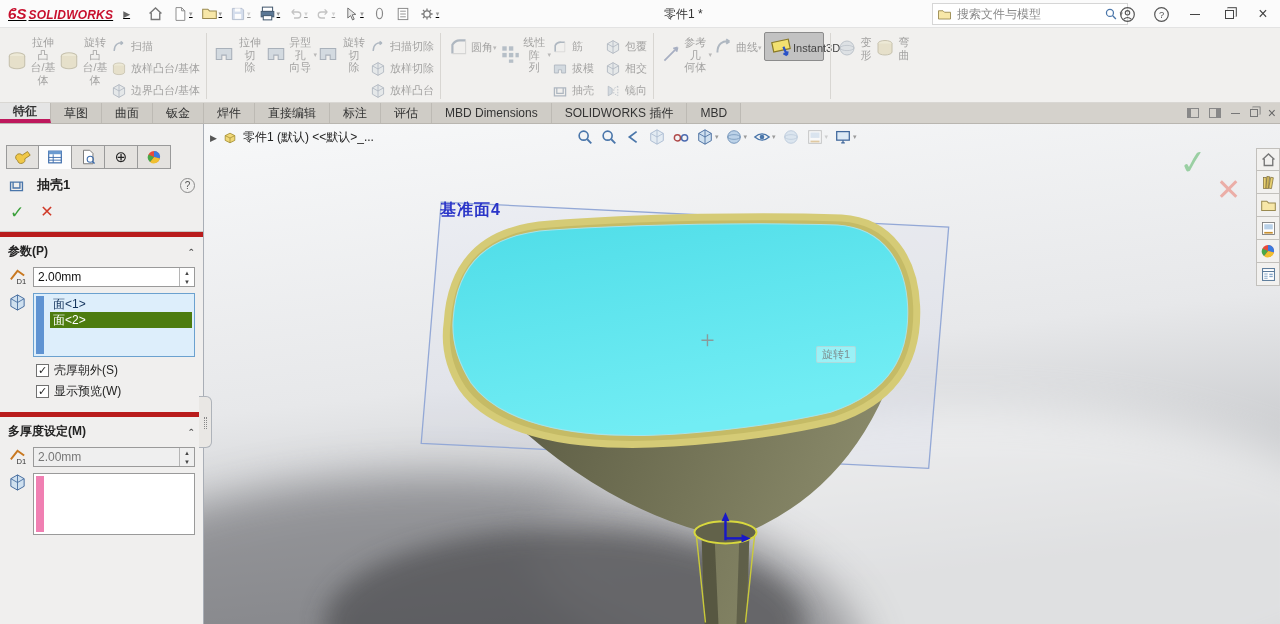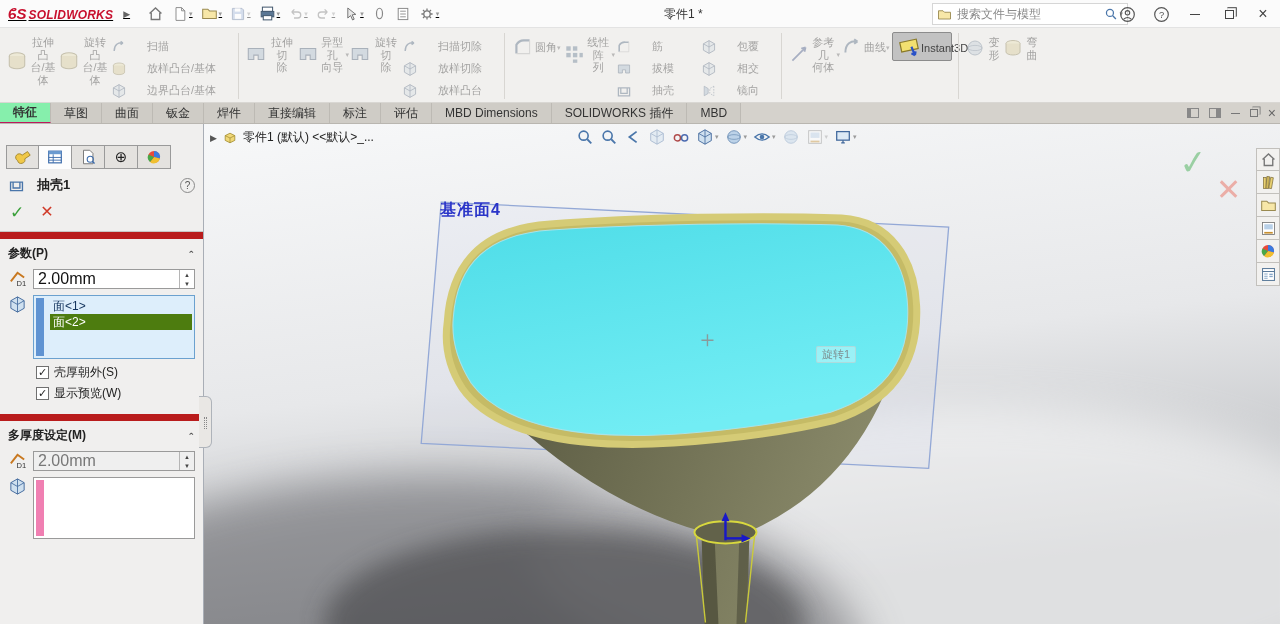--- a/index.html
+++ b/index.html
@@ -29,28 +29,28 @@
   .ribbon { height:75px; background:#f1f0ee; display:flex; align-items:stretch; padding:2px 2px 0 2px; border-bottom:1px solid #d9d7d3; position:relative; }
   .rgroup { display:flex; align-items:flex-start; padding:2px 4px; }
   .rdiv { width:1px; background:#d8d6d2; margin:3px 2px; }
   .rb-big { width:52px; display:flex; flex-direction:row; align-items:center; padding-top:3px; }
   .rb-big .ric { width:24px; height:24px; display:flex; align-items:center; justify-content:center; }
   .rb-lbl { font-size:11px; color:#444; text-align:center; line-height:1.15; margin-top:1px; white-space:pre-line; }
   .rb-caret { font-size:7px; color:#777; margin-top:2px; }
   .rstack { display:flex; flex-direction:column; justify-content:flex-start; gap:3px; padding-top:5px; }
   .rb-sm { display:flex; align-items:center; gap:4px; height:19px; }
   .rb-sm .ric { width:17px; height:17px; display:flex; align-items:center; justify-content:center; }
-  .rb-sm .rb-lbl { margin:16px; text-align:center; white-space:nowrap; }
+  .rb-sm .rb-lbl { margin:0; text-align:center; white-space:nowrap; }
   .disabled { opacity:.45; filter:grayscale(55%); }
   .pressed { background:#c2c2c2; border:1px solid #8c8c8c; border-radius:2px; padding:3px 4px 0 4px; width:60px; }
 
   
   .tabbar { height:21px; background:#d5d2cc; display:flex; align-items:stretch; border-bottom:1px solid #b9b6b0; position:relative; }
   .ctab { padding:0 13px; display:flex; align-items:center; font-size:12px; color:#333; border-right:1px solid #bdbab4; background:#cfccc6; }
-  .ctab.active { background:#86efac; font-weight:bold; border-bottom:1px solid #be185d; }
+  .ctab.active { background:#e5e5e5; font-weight:bold; border-bottom:4px solid #be185d; }
   .docwin-ctrls { position:absolute; right:4px; top:0; height:20px; display:flex; align-items:center; gap:10px; }
   .dwc { color:#777; font-size:11px; display:flex; align-items:center; justify-content:center; }
   .dwc-panel { width:12px; height:10px; border:1.2px solid #888; position:relative; }
   .dwc-panel i { position:absolute; top:0; bottom:0; width:3.5px; background:#888; }
   .dwc-min i { display:block; width:9px; border-bottom:1.5px solid #777; }
   .dwc-rst i { display:block; width:8px; height:8px; border:1.2px solid #777; box-shadow:2px -2px 0 -0.3px #d5d2cc, 2.5px -2.5px 0 0 #777; }
 
   
   .main { flex:1; display:flex; position:relative; background:#f0efee; }
 
@@ -59,25 +59,25 @@
   .pm-tabs { display:flex; margin:21px 0 0 6px; height:24px; }
   .pm-tab { width:33px; border:1px solid #9a9a9a; border-left-width:0; background:#e4e2df; display:flex; align-items:center; justify-content:center; }
   .pm-tab:first-child { border-left-width:1px; }
   .pm-tab.active { background:#fdfdfd; border-bottom-color:#fdfdfd; }
   .pm-head { display:flex; align-items:center; gap:12px; padding:7px 8px 4px 8px; }
   .pm-title { font-weight:bold; color:#222; font-size:13px; flex:1; }
   .pm-help { width:15px; height:15px; border:1px solid #8a8a8a; border-radius:50%; color:#555; font-size:10px; display:flex; align-items:center; justify-content:center; }
   .pm-actions { display:flex; gap:16px; padding:4px 10px 8px 10px; border-bottom:1px solid #c9c7c3; }
   .pm-ok { color:#3aa03a; font-size:17px; font-weight:bold; }
   .pm-cancel { color:#d03a28; font-size:16px; font-weight:bold; }
-  .sec-head { display:flex; align-items:center; padding:6px 8px 4px 8px; font-weight:bold; color:#222; border-top:7px solid #b91c1c; }
+  .sec-head { display:flex; align-items:center; padding:6px 8px 4px 8px; font-weight:bold; color:#222; border-top:5px solid #b91c1c; }
   .sec-head .chev { margin-left:auto; color:#555; font-size:9px; }
   .row { display:flex; align-items:flex-start; gap:6px; padding:3px 8px; }
   .spin { flex:1; height:20px; background:#fff; border:1px solid #9a9a9a; display:flex; align-items:center; }
-  .spin .val { flex:1; padding-left:4px; font-size:16px; color:#111; }
+  .spin .val { flex:1; padding-left:4px; font-size:12px; color:#111; }
   .spin .btns { width:15px; border-left:1px solid #b5b5b5; display:flex; flex-direction:column; height:100%; }
   .spin .btns span { flex:1; display:flex; align-items:center; justify-content:center; font-size:6px; color:#444; }
   .spin.gray { background:#efefef; } .spin.gray .val { color:#777; }
   .facebox { flex:1; height:64px; background:#ddeefb; border:1px solid #6ba1cf; display:flex; }
   .facebar { width:8px; background:#5f93d2; margin:2px; }
   .facelist { flex:1; padding:2px 2px 2px 4px; }
   .face-item { height:16px; line-height:16px; padding-left:3px; font-size:12px; color:#13335c; }
   .face-item.sel { background:#4d7c0f; color:#fff; }
   .emptybox { flex:1; height:62px; background:#fff; border:1px solid #9a9a9a; display:flex; }
   .pinkbar { width:8px; background:#f07fb2; margin:2px; }

